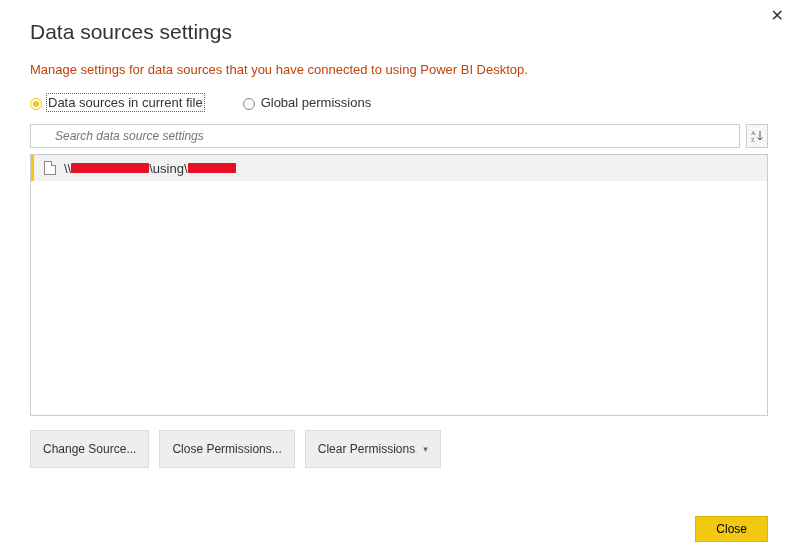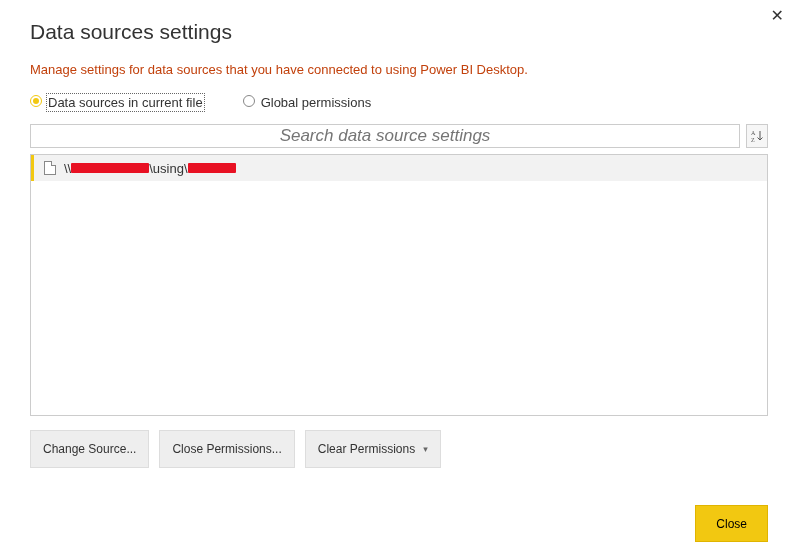--- a/index.html
+++ b/index.html
@@ -39,21 +39,21 @@
   }
   .radio-row {
     display: flex;
     gap: 40px;
     align-items: center;
     margin-bottom: 14px;
     font-size: 13px;
   }
   .radio-item {
     display: flex;
-    align-items: flex-start;
+    align-items: flex-end;
     gap: 6px;
     cursor: pointer;
   }
   .radio-dot {
     width: 12px; height: 12px;
     border-radius: 50%;
     border: 1px solid #888;
     display: inline-flex;
     align-items: center; justify-content: center;
   }
@@ -71,25 +71,24 @@
   .search-row {
     display: flex;
     gap: 6px;
     margin-bottom: 6px;
   }
   .search-input {
     flex: 1;
     height: 24px;
     border: 1px solid #ccc;
     padding: 0 24px;
-    font-size: 17px;
+    font-size: 12px;
     font-style: italic;
     color: #888;
     outline: none;
-    text-align: center;
   }
   .sort-btn {
     width: 22px; height: 24px;
     border: 1px solid #ccc;
     background: #f6f6f6;
     display: flex;
     align-items: center; justify-content: center;
     cursor: pointer;
     font-size: 10px;
     color: #555;
@@ -160,21 +159,21 @@
     font-size: 9px;
     color: #666;
     margin-left: 4px;
   }
   .close-row {
     position: absolute;
     right: 30px;
     bottom: 14px;
   }
   .btn-primary {
-    height: 37px;
+    height: 26px;
     padding: 0 20px;
     background: #f2c811;
     border: 1px solid #e0b400;
     font-size: 12px;
     color: #000;
     cursor: pointer;
   }
 </style>
 </head>
 <body>

